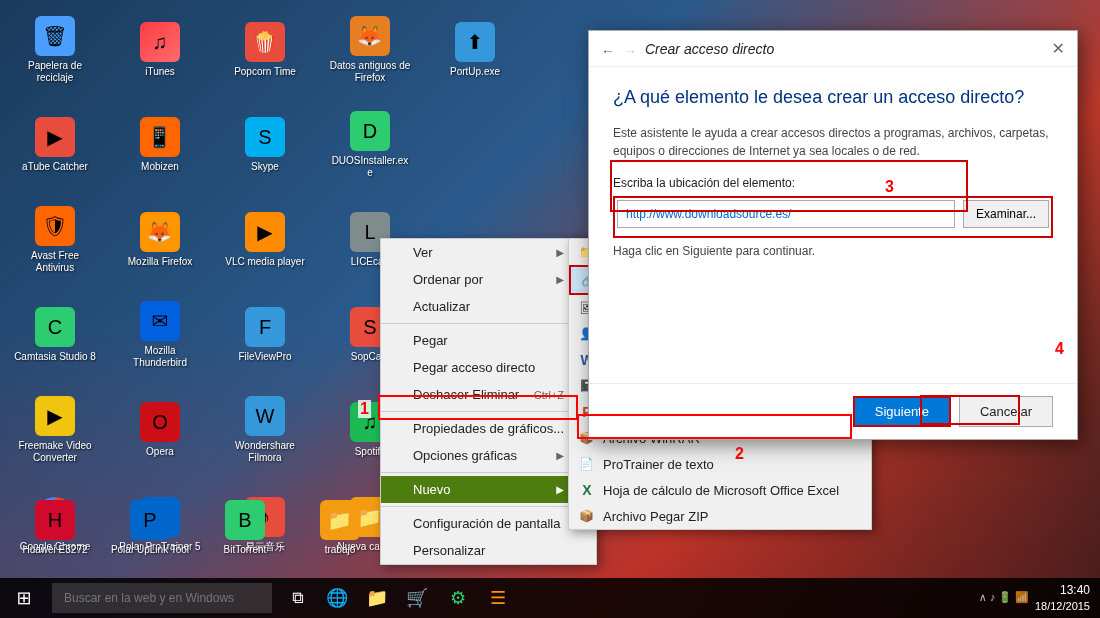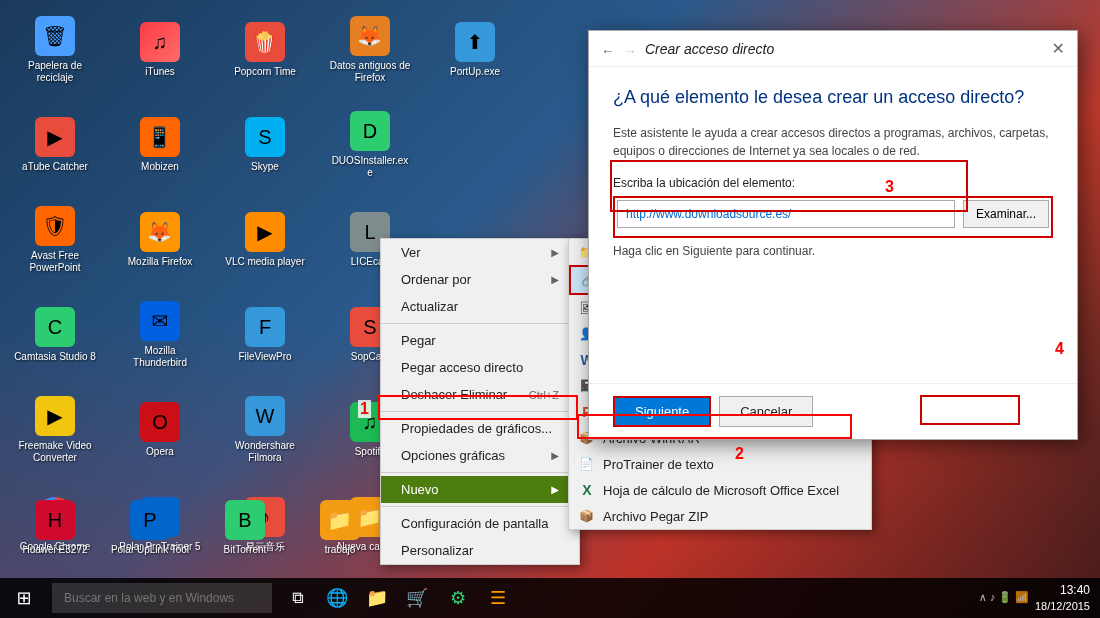--- a/index.html
+++ b/index.html
@@ -114,21 +114,21 @@
       left: 380px;
       background: #f0f0f0;
       border: 1px solid #ccc;
       box-shadow: 3px 3px 10px rgba(0,0,0,0.4);
       min-width: 200px;
       z-index: 100;
       font-size: 13px;
     }
 
     .context-menu-item {
-      padding: 6px 20px;
+      padding: 6px 32px;
       cursor: pointer;
       display: flex;
       align-items: center;
       justify-content: space-between;
       color: #222;
       position: relative;
     }
 
     .context-menu-separator {
       height: 1px;
@@ -357,20 +357,21 @@
 
     .dialog-hint {
       font-size: 12px;
       color: #444;
       margin-top: 6px;
     }
 
     .dialog-footer {
       padding: 12px 24px;
       display: flex;
+      justify-content: flex-end;
       gap: 8px;
       border-top: 1px solid #eee;
     }
 
     .btn-siguiente {
       padding: 6px 20px;
       background: #0078d7;
       color: white;
       border: none;
       font-size: 13px;
@@ -512,21 +513,21 @@
       <div class="icon-label">Skype</div>
     </div>
     <div class="desktop-icon">
       <div class="icon-img icon-duos">D</div>
       <div class="icon-label">DUOSInstaller.exe</div>
     </div>
     <div style="width:90px"></div>
 
     <div class="desktop-icon">
       <div class="icon-img icon-avast">🛡</div>
-      <div class="icon-label">Avast Free PowerPoint</div>
+      <div class="icon-label">Avast Free Antivirus</div>
     </div>
     <div class="desktop-icon">
       <div class="icon-img icon-firefox">🦊</div>
       <div class="icon-label">Mozilla Firefox</div>
     </div>
     <div class="desktop-icon">
       <div class="icon-img icon-vlc">▶</div>
       <div class="icon-label">VLC media player</div>
     </div>
     <div class="desktop-icon">

